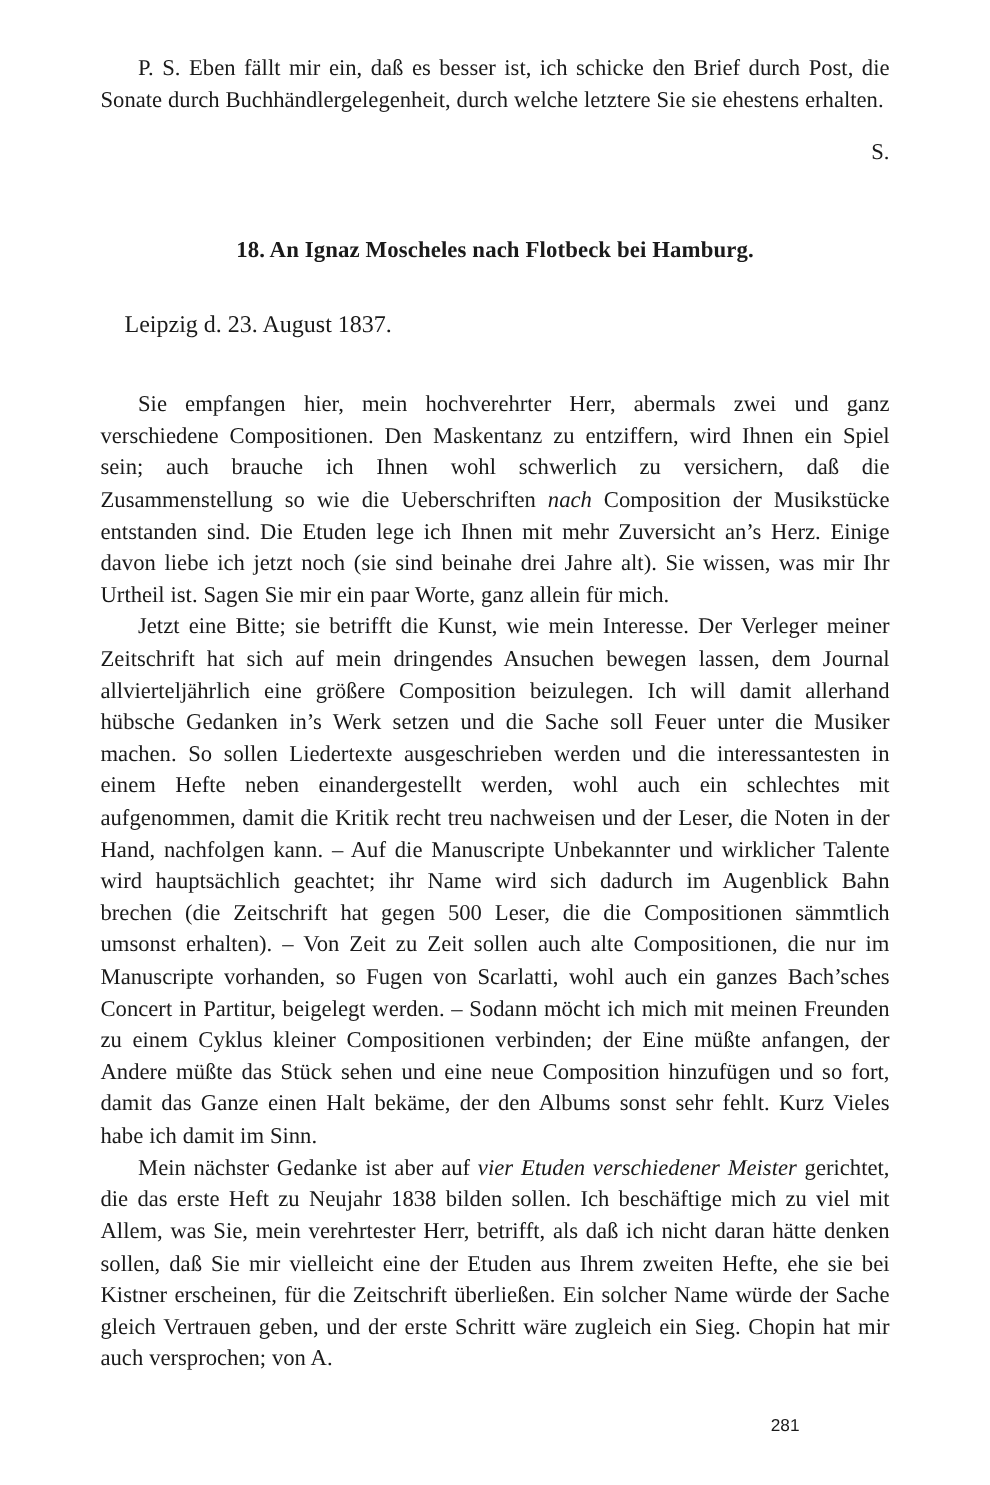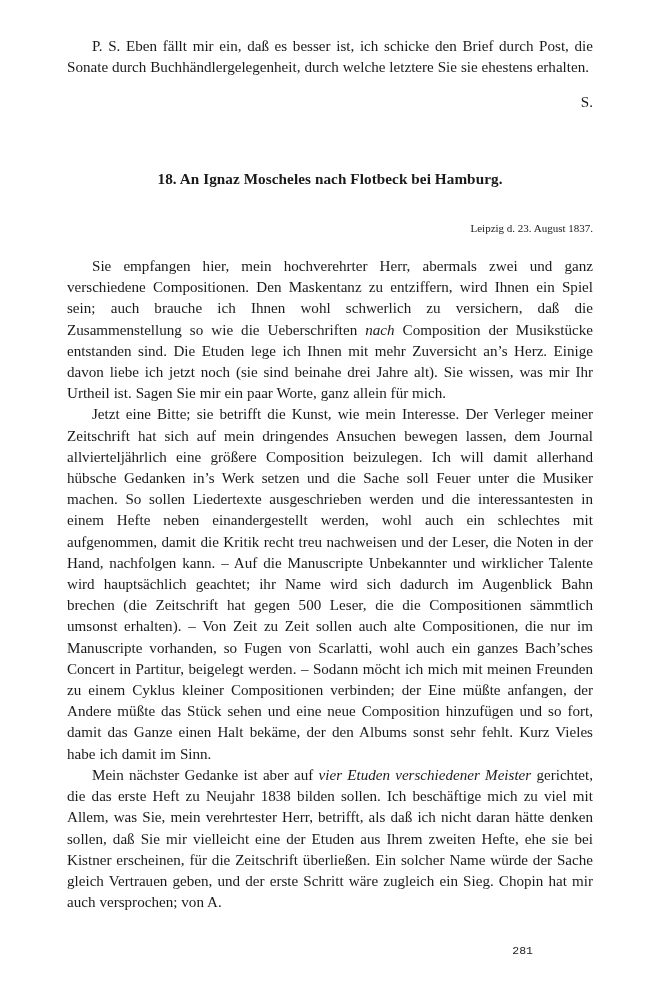--- a/index.html
+++ b/index.html
@@ -50,52 +50,51 @@
 
   .sig-line {
     margin: 0;
     font-size: 15.1px;
     line-height: 21.2px;
     text-align: right;
     padding-top: 14px;
   }
 
   .letter-heading {
-    margin: 16px;
+    margin: 4px;
     font-size: 15.2px;
     line-height: 21.2px;
     font-weight: bold;
     text-align: center;
     padding-top: 38px;
     letter-spacing: 0.005em;
   }
 
   .date-line {
-    margin: 0;
-    font-size: 11px;
+    margin: 16px;
+    font-size: 16px;
     line-height: 21.2px;
-    text-align: right;
     padding-top: 13px;
   }
 
   .first-par-gap {
     padding-top: 17px;
   }
 
   em {
   }
 
   .page-number {
     position: absolute;
     right: 67px;
     bottom: 32px;
     font-size: 11.5px;
     line-height: 14px;
     text-align: center;
-    font-family: Liberation Mono, monospace;
+    font-family: Liberation Sans, sans-serif;
     color: #1a1a1a;
   }
 </style>
 </head>
 <body>
 
 <div class="page">
 
   <div class="textblock">
 

